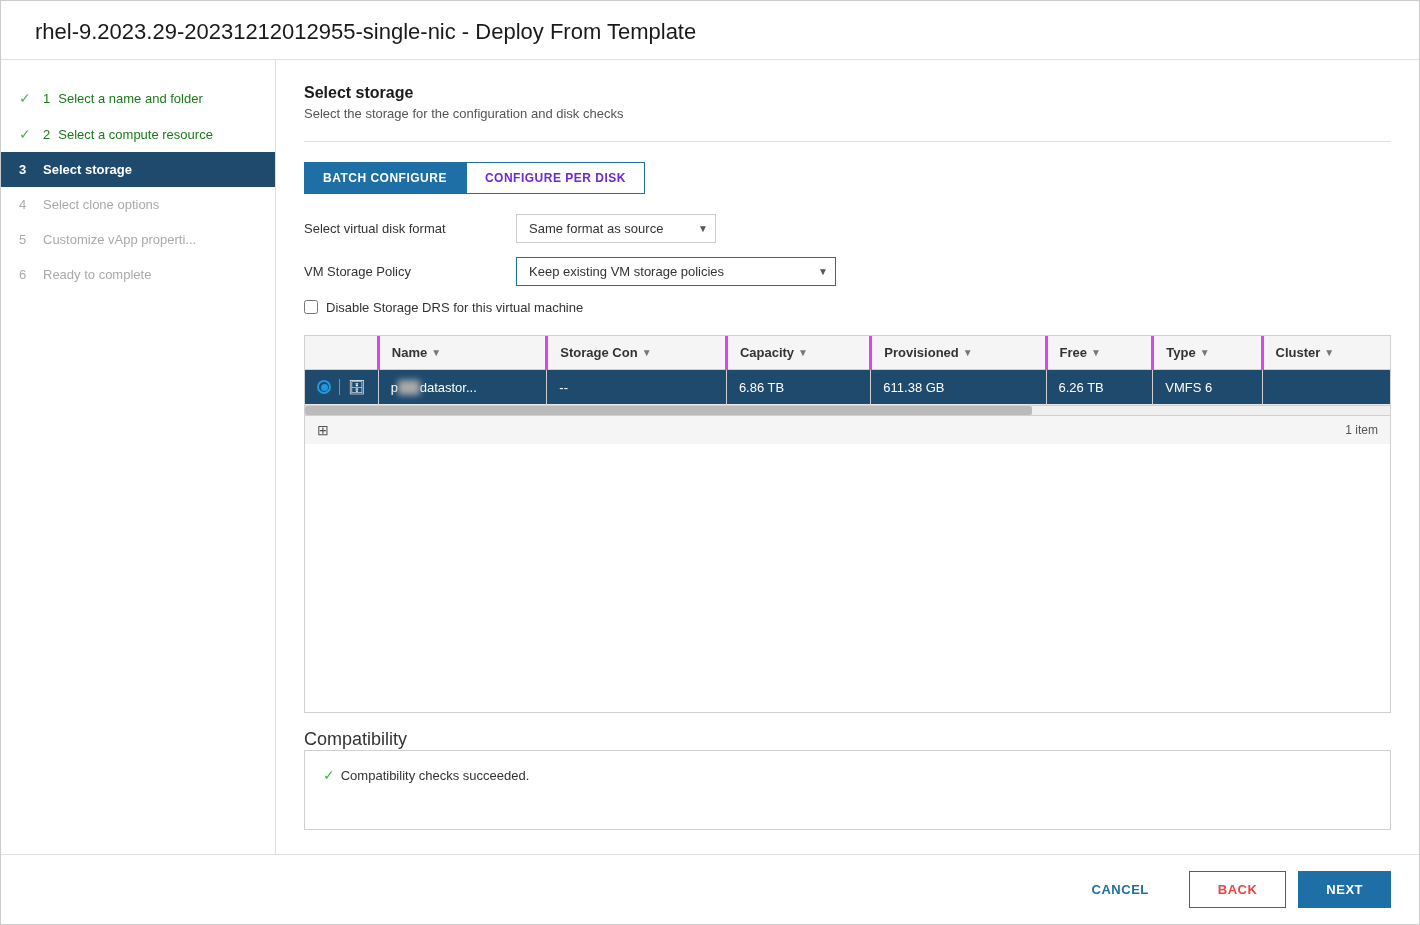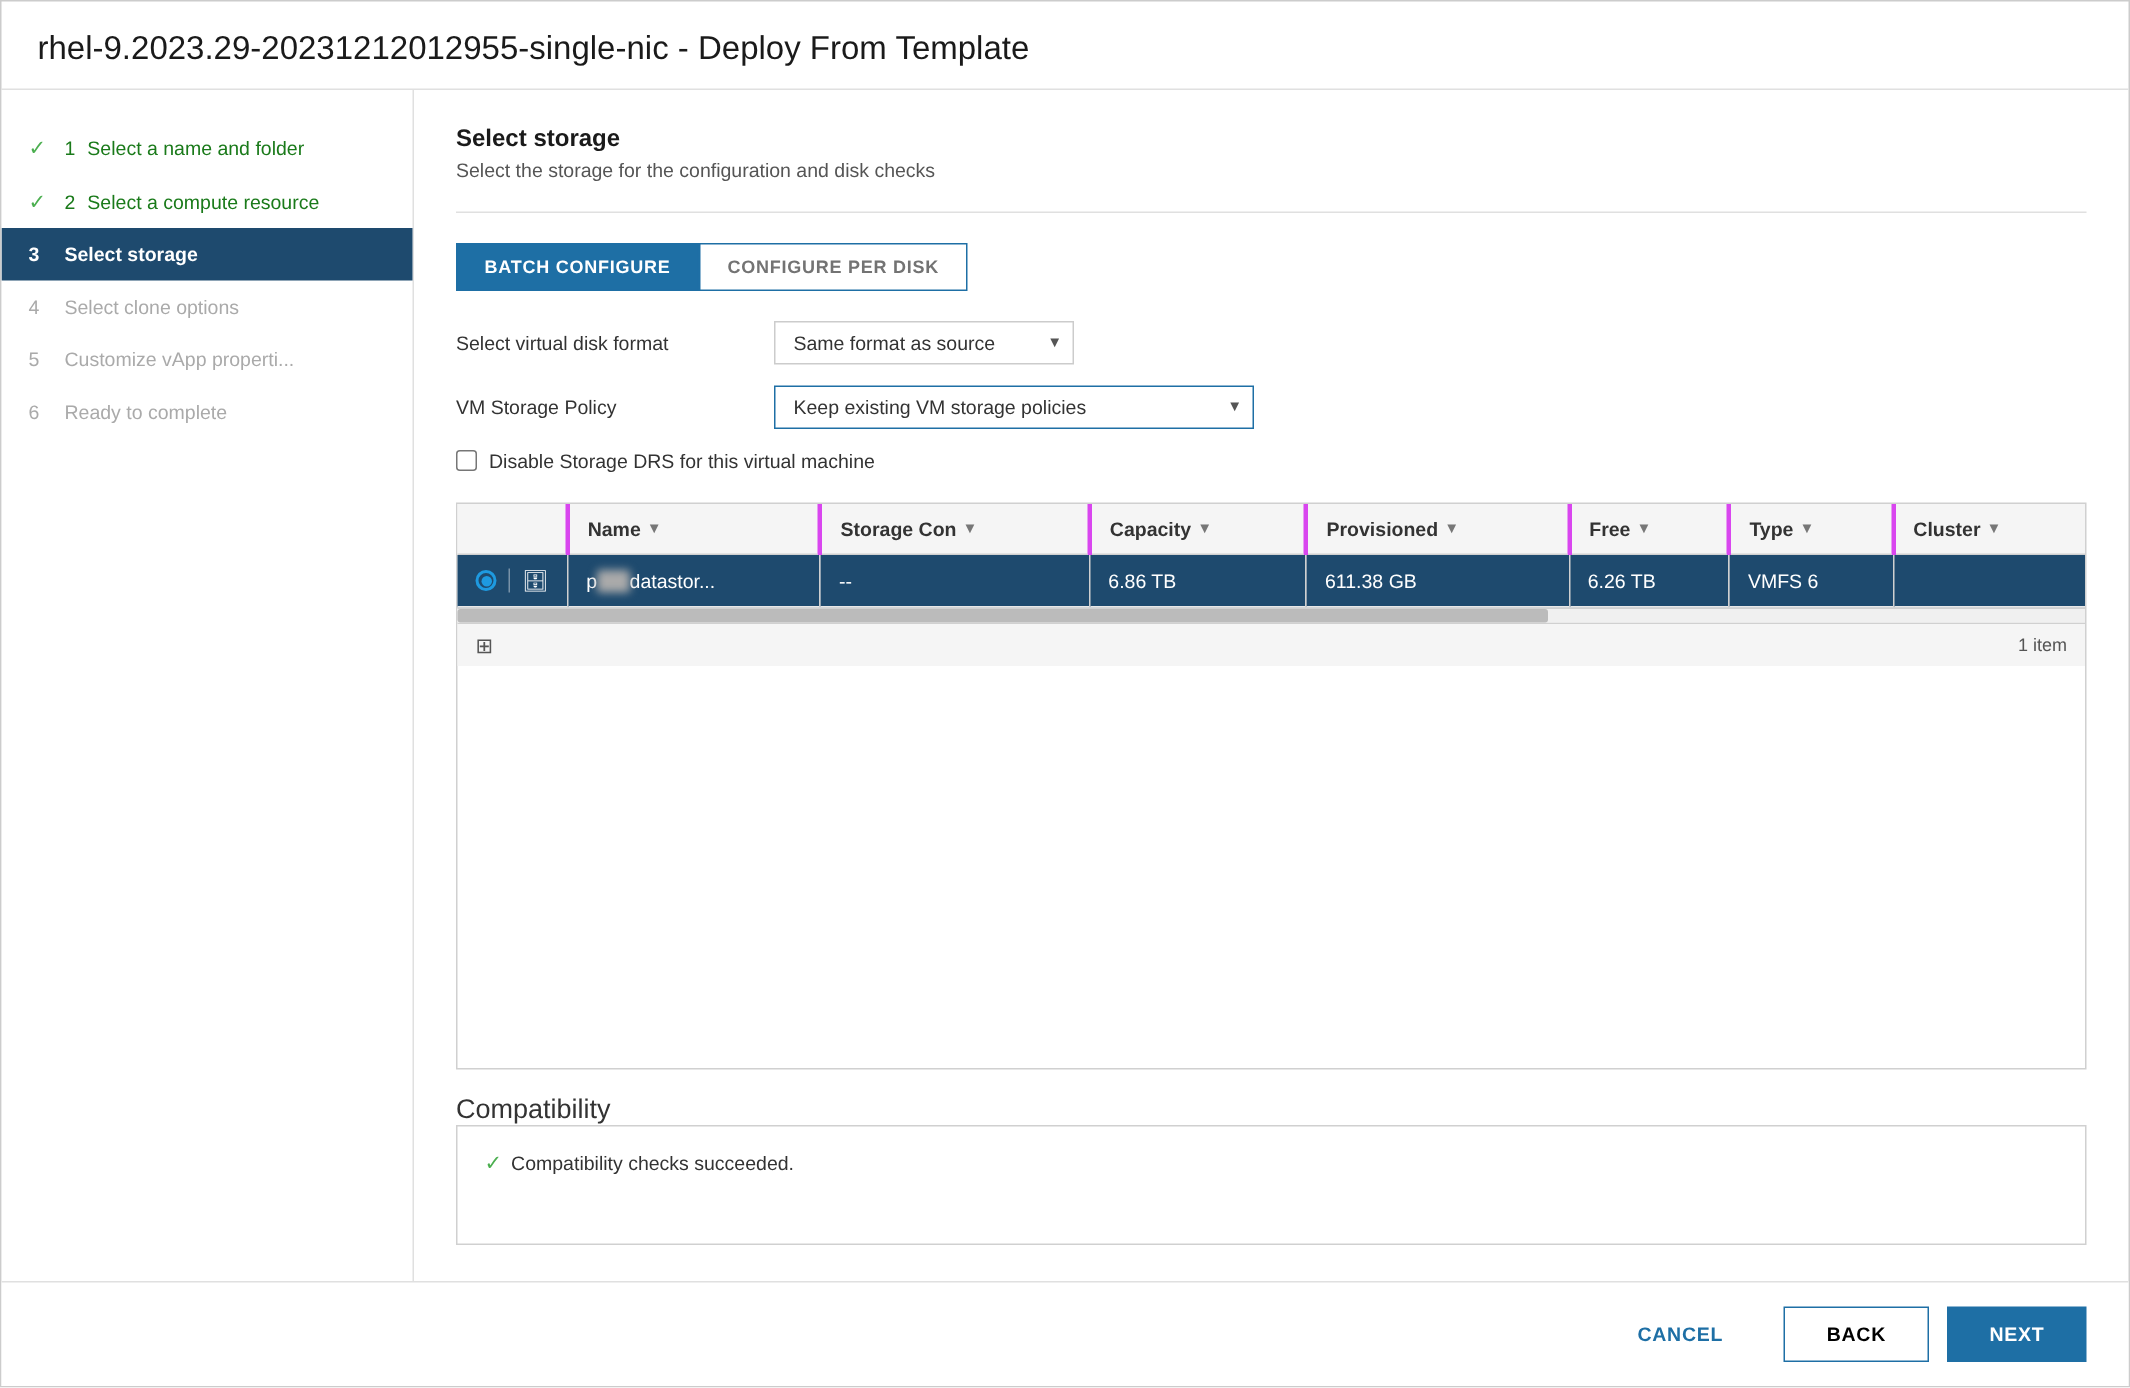--- a/index.html
+++ b/index.html
@@ -8,21 +8,21 @@
     .dialog-wrapper {
       width: 1420px;
       height: 925px;
       background: #fff;
       display: flex;
       flex-direction: column;
       border: 1px solid #ccc;
     }
 
     .dialog-title {
-      padding: 18px 24px 14px 24px;
+      padding: 18px 24px 14px 34px;
       font-size: 22px;
       font-weight: 400;
       color: #1a1a1a;
       border-bottom: 1px solid #e0e0e0;
     }
 
     .dialog-body {
       display: flex;
       flex: 1;
       overflow: hidden;
@@ -115,21 +115,21 @@
       letter-spacing: 0.5px;
     }
 
     .toggle-btn.active {
       background: #1e6fa5;
       color: #fff;
     }
 
     .toggle-btn.inactive {
       background: #fff;
-      color: #737373;
+      color: #6d28d9;
     }
 
     
     .form-row {
       display: flex;
       align-items: center;
       margin-bottom: 14px;
       gap: 12px;
     }
 
@@ -391,21 +391,21 @@
     }
 
     .btn-cancel {
       background: transparent;
       color: #1e6fa5;
       border: none;
     }
 
     .btn-back {
       background: #fff;
-      color: #000000;
+      color: #ef4444;
       border: 1.5px solid #1e6fa5;
     }
 
     .btn-next {
       background: #1e6fa5;
       color: #fff;
     }
   </style>
 </head>
 <body>

